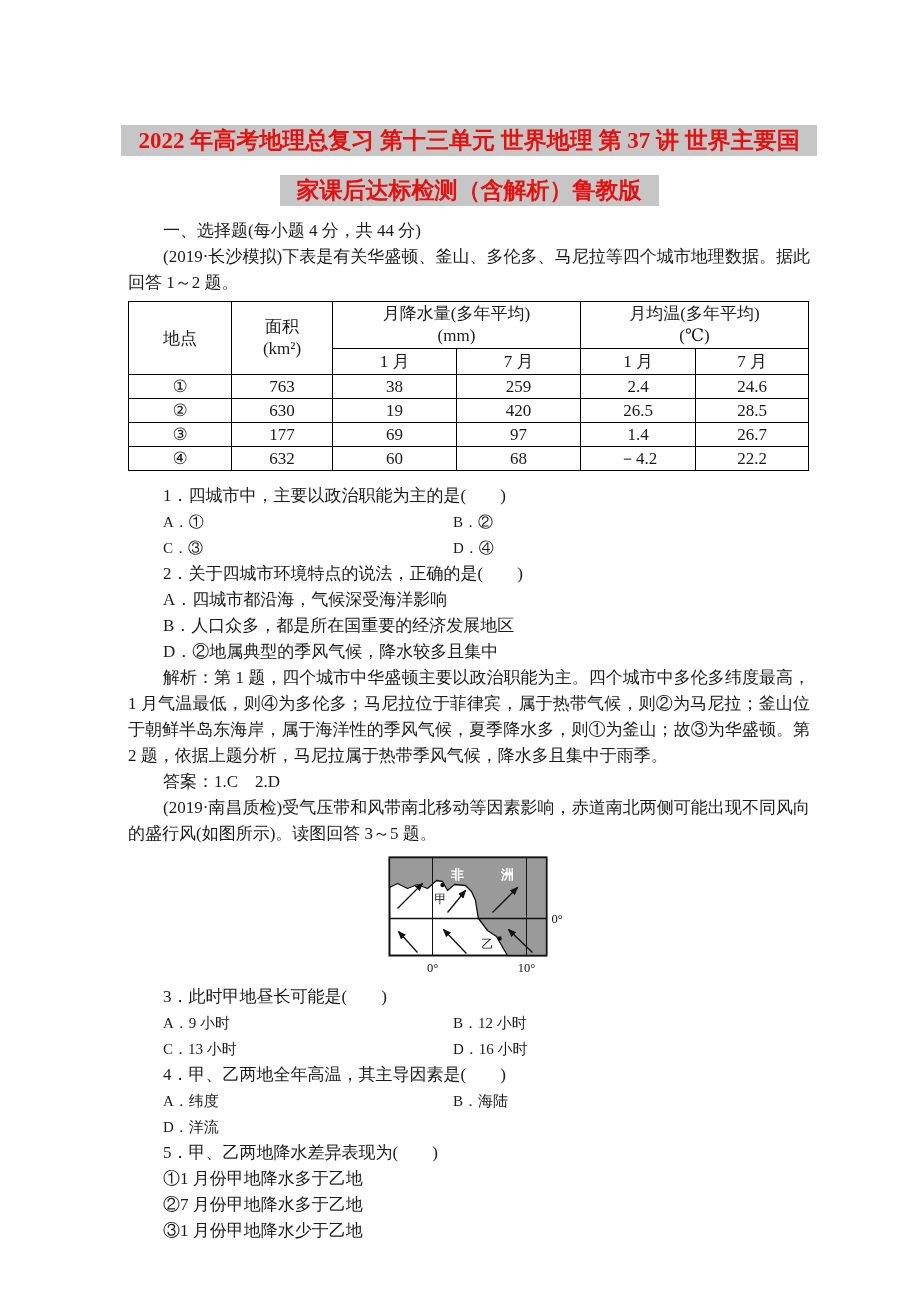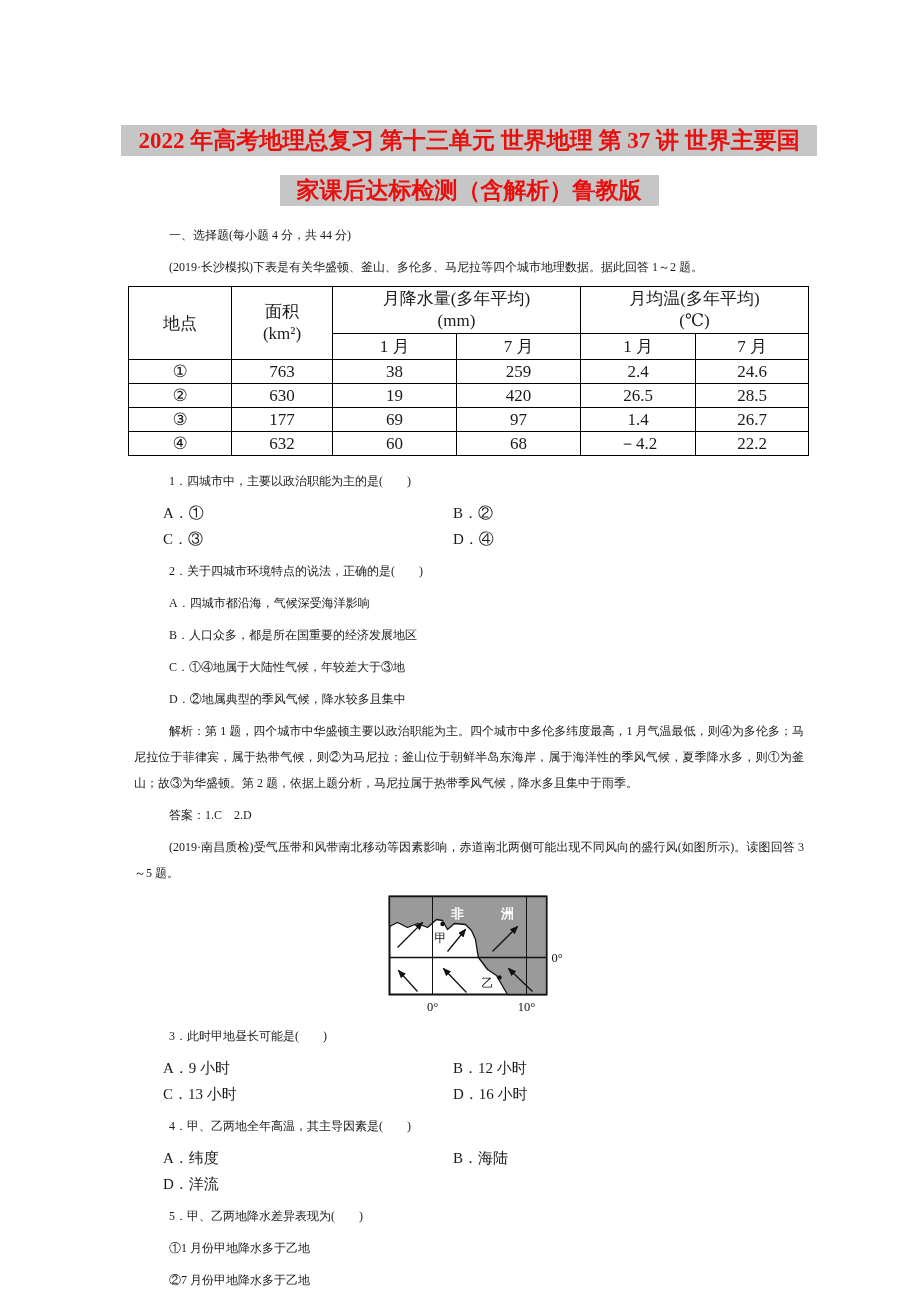--- a/index.html
+++ b/index.html
@@ -11,21 +11,21 @@
     padding:116px 110px 0 128px;
     font-family:"Liberation Serif","DejaVu Serif",serif;
     color:#1a1a1a;
     overflow:hidden;
   }
   
   .title { text-align:center; margin:0 -16px 2px -16px; }
   .title-line { font-size:23px; font-weight:bold; line-height:50px; white-space:nowrap; }
   .hl { background:#c6c6c6; color:#e80f0f; padding:3px 17px; }
   
-  .line { margin:6px; font-size:12px; line-height:26px; }
+  .line { margin:0; font-size:17px; line-height:26px; }
   .ind  { text-indent:35px; }
   .just { text-align:justify; }
   
   .opt-row { display:flex; margin:0; font-size:15px; line-height:26px; padding-left:35px; }
   .opt-col1 { flex:0 0 290px; }
   .opt-col2 { flex:1 1 auto; }
   
   table.dtable { border-collapse:collapse; table-layout:fixed; width:680px; margin:5px 0 12px 0; }
   .dtable td { border:1px solid #000; text-align:center; vertical-align:middle; font-size:17px; padding:0; }
   .dtable .grp div { line-height:22px; }
@@ -127,21 +127,20 @@
     <span class="opt-col2">B．②</span>
   </div>
   <div class="opt-row">
     <span class="opt-col1">C．③</span>
     <span class="opt-col2">D．④</span>
   </div>
 
   <p class="line ind">2．关于四城市环境特点的说法，正确的是(　　)</p>
   <p class="line ind">A．四城市都沿海，气候深受海洋影响</p>
   <p class="line ind">B．人口众多，都是所在国重要的经济发展地区</p>
-  <p class="line ind">C．①④地属于大陆性气候，年较差大于③地</p>
   <p class="line ind">D．②地属典型的季风气候，降水较多且集中</p>
 
   <p class="line ind just">解析：第 1 题，四个城市中华盛顿主要以政治职能为主。四个城市中多伦多纬度最高，1 月气温最低，则④为多伦多；马尼拉位于菲律宾，属于热带气候，则②为马尼拉；釜山位于朝鲜半岛东海岸，属于海洋性的季风气候，夏季降水多，则①为釜山；故③为华盛顿。第 2 题，依据上题分析，马尼拉属于热带季风气候，降水多且集中于雨季。</p>
   <p class="line ind">答案：1.C　2.D</p>
 
   <p class="line ind just">(2019·南昌质检)受气压带和风带南北移动等因素影响，赤道南北两侧可能出现不同风向的盛行风(如图所示)。读图回答 3～5 题。</p>
 
   <figure class="fig">
     <svg class="map-svg" width="195" height="122" viewBox="0 0 195 122">
       <defs>

